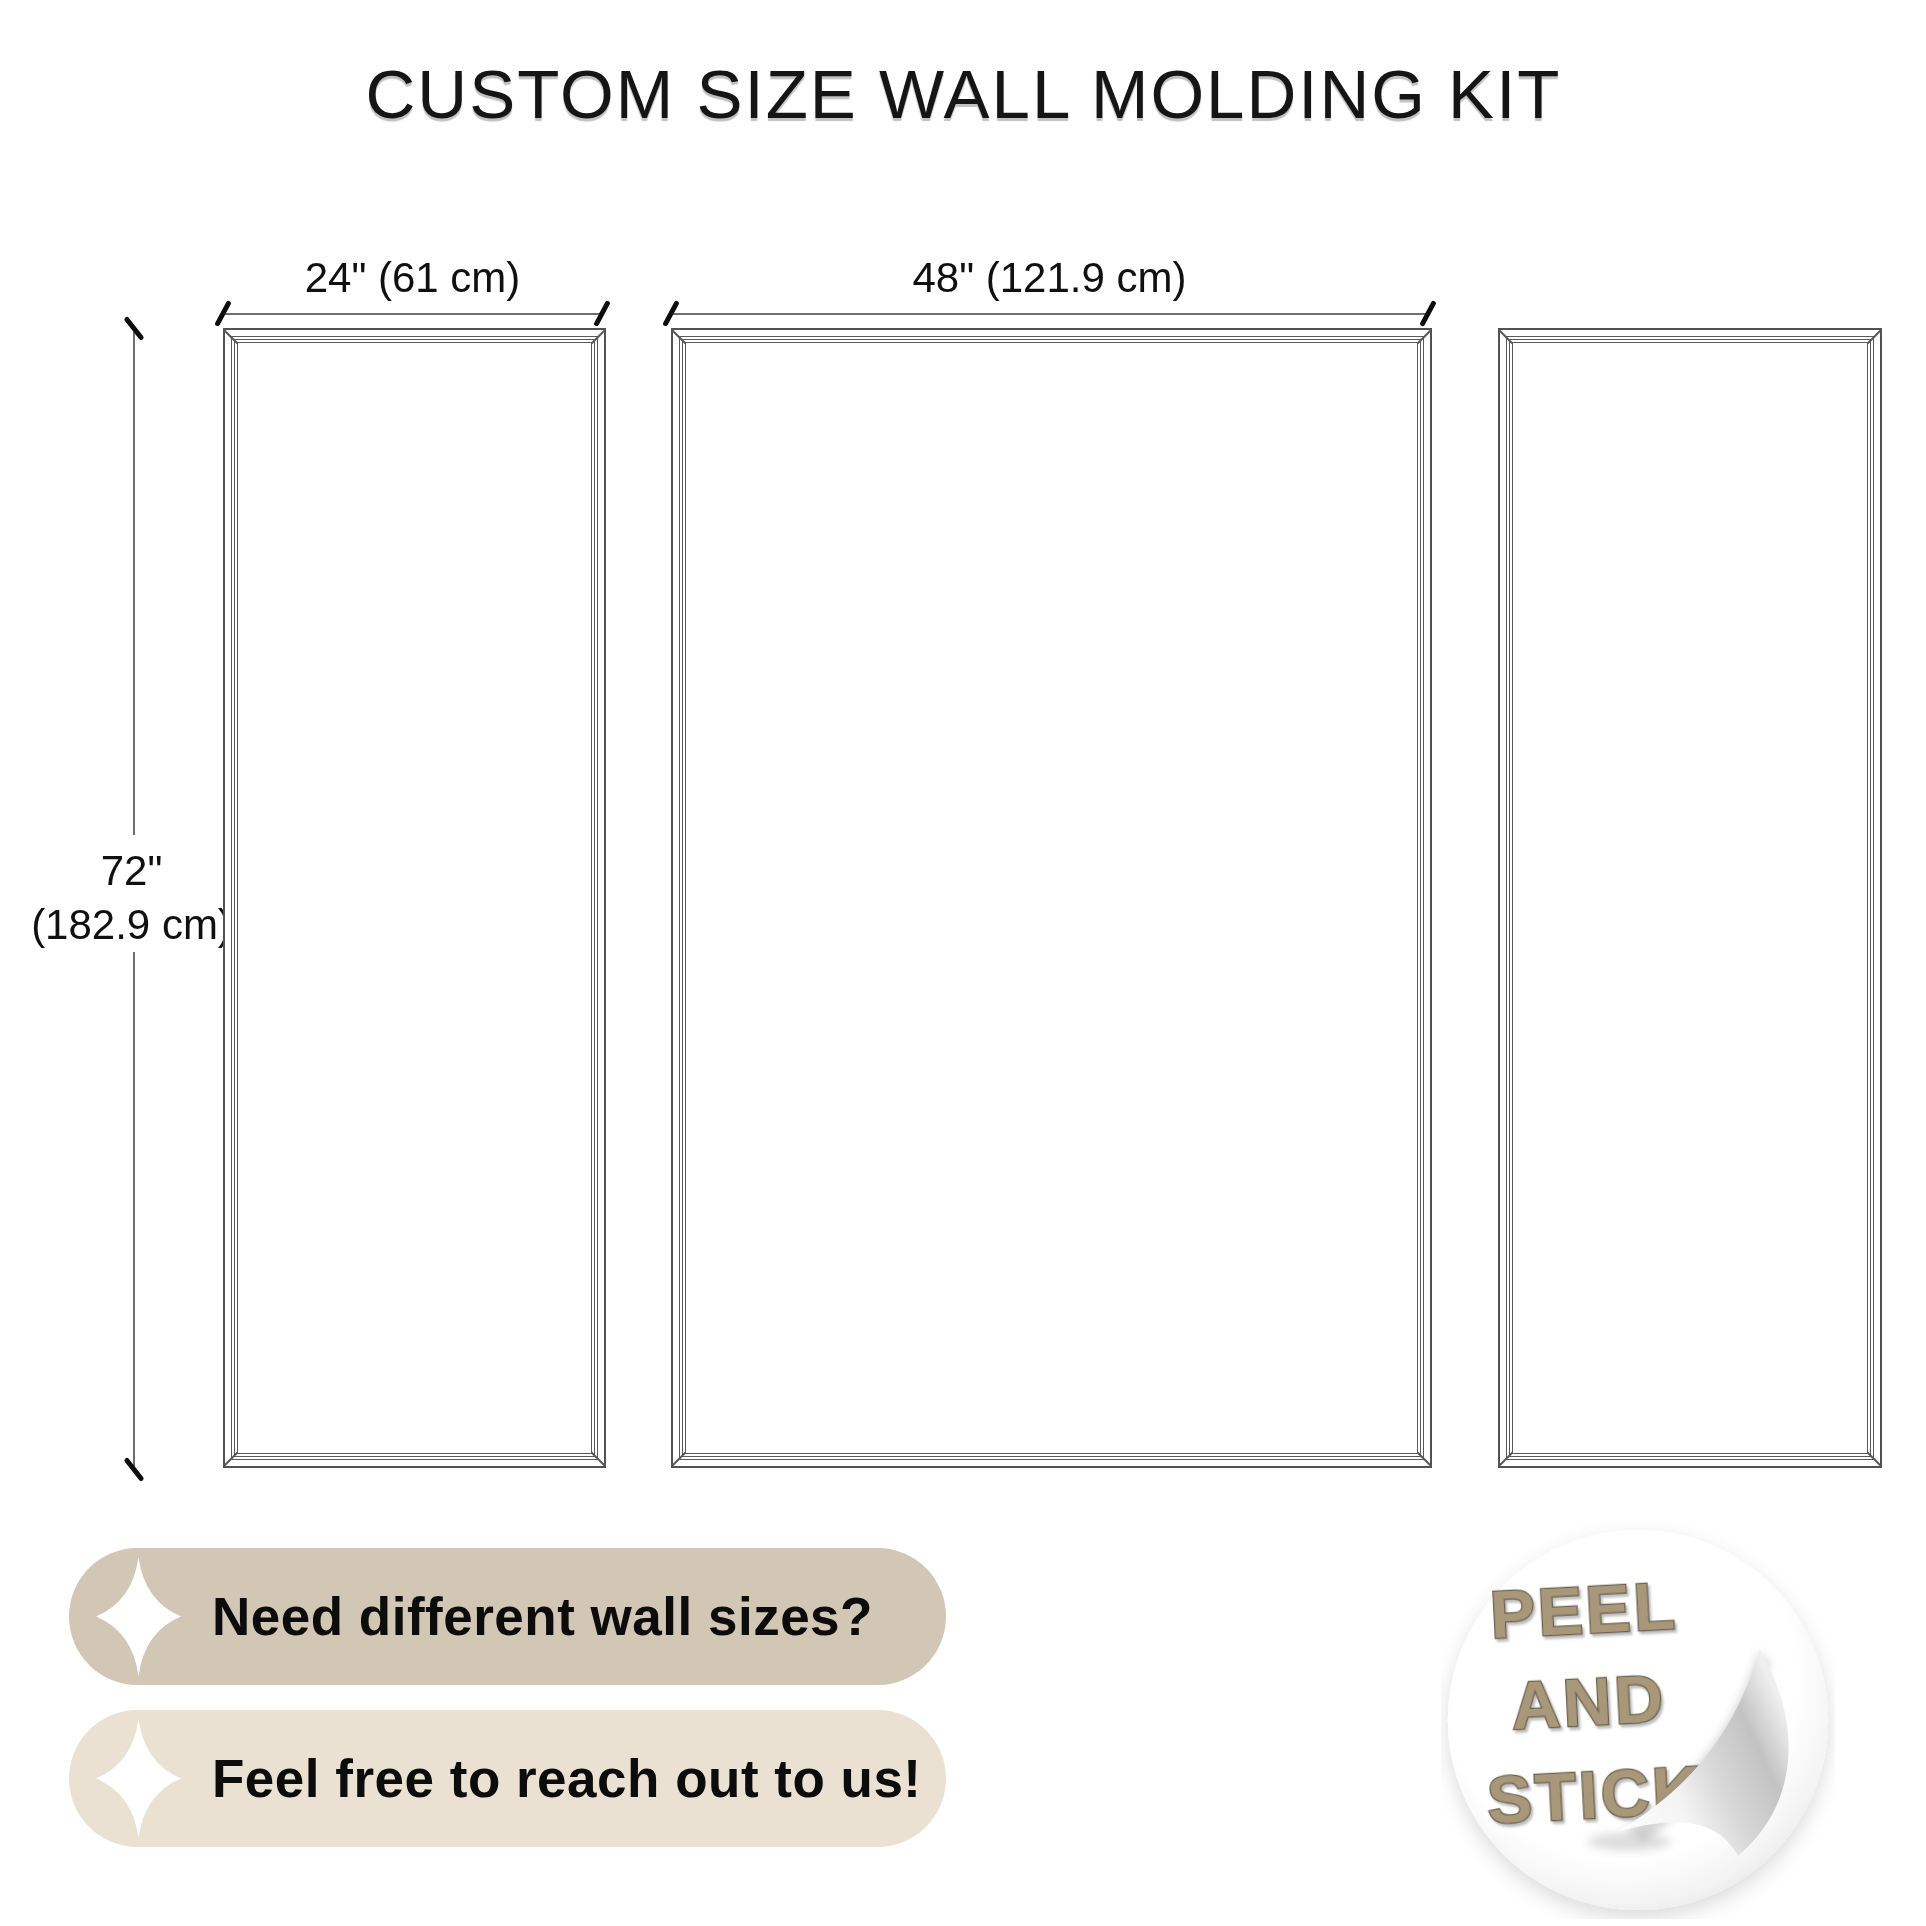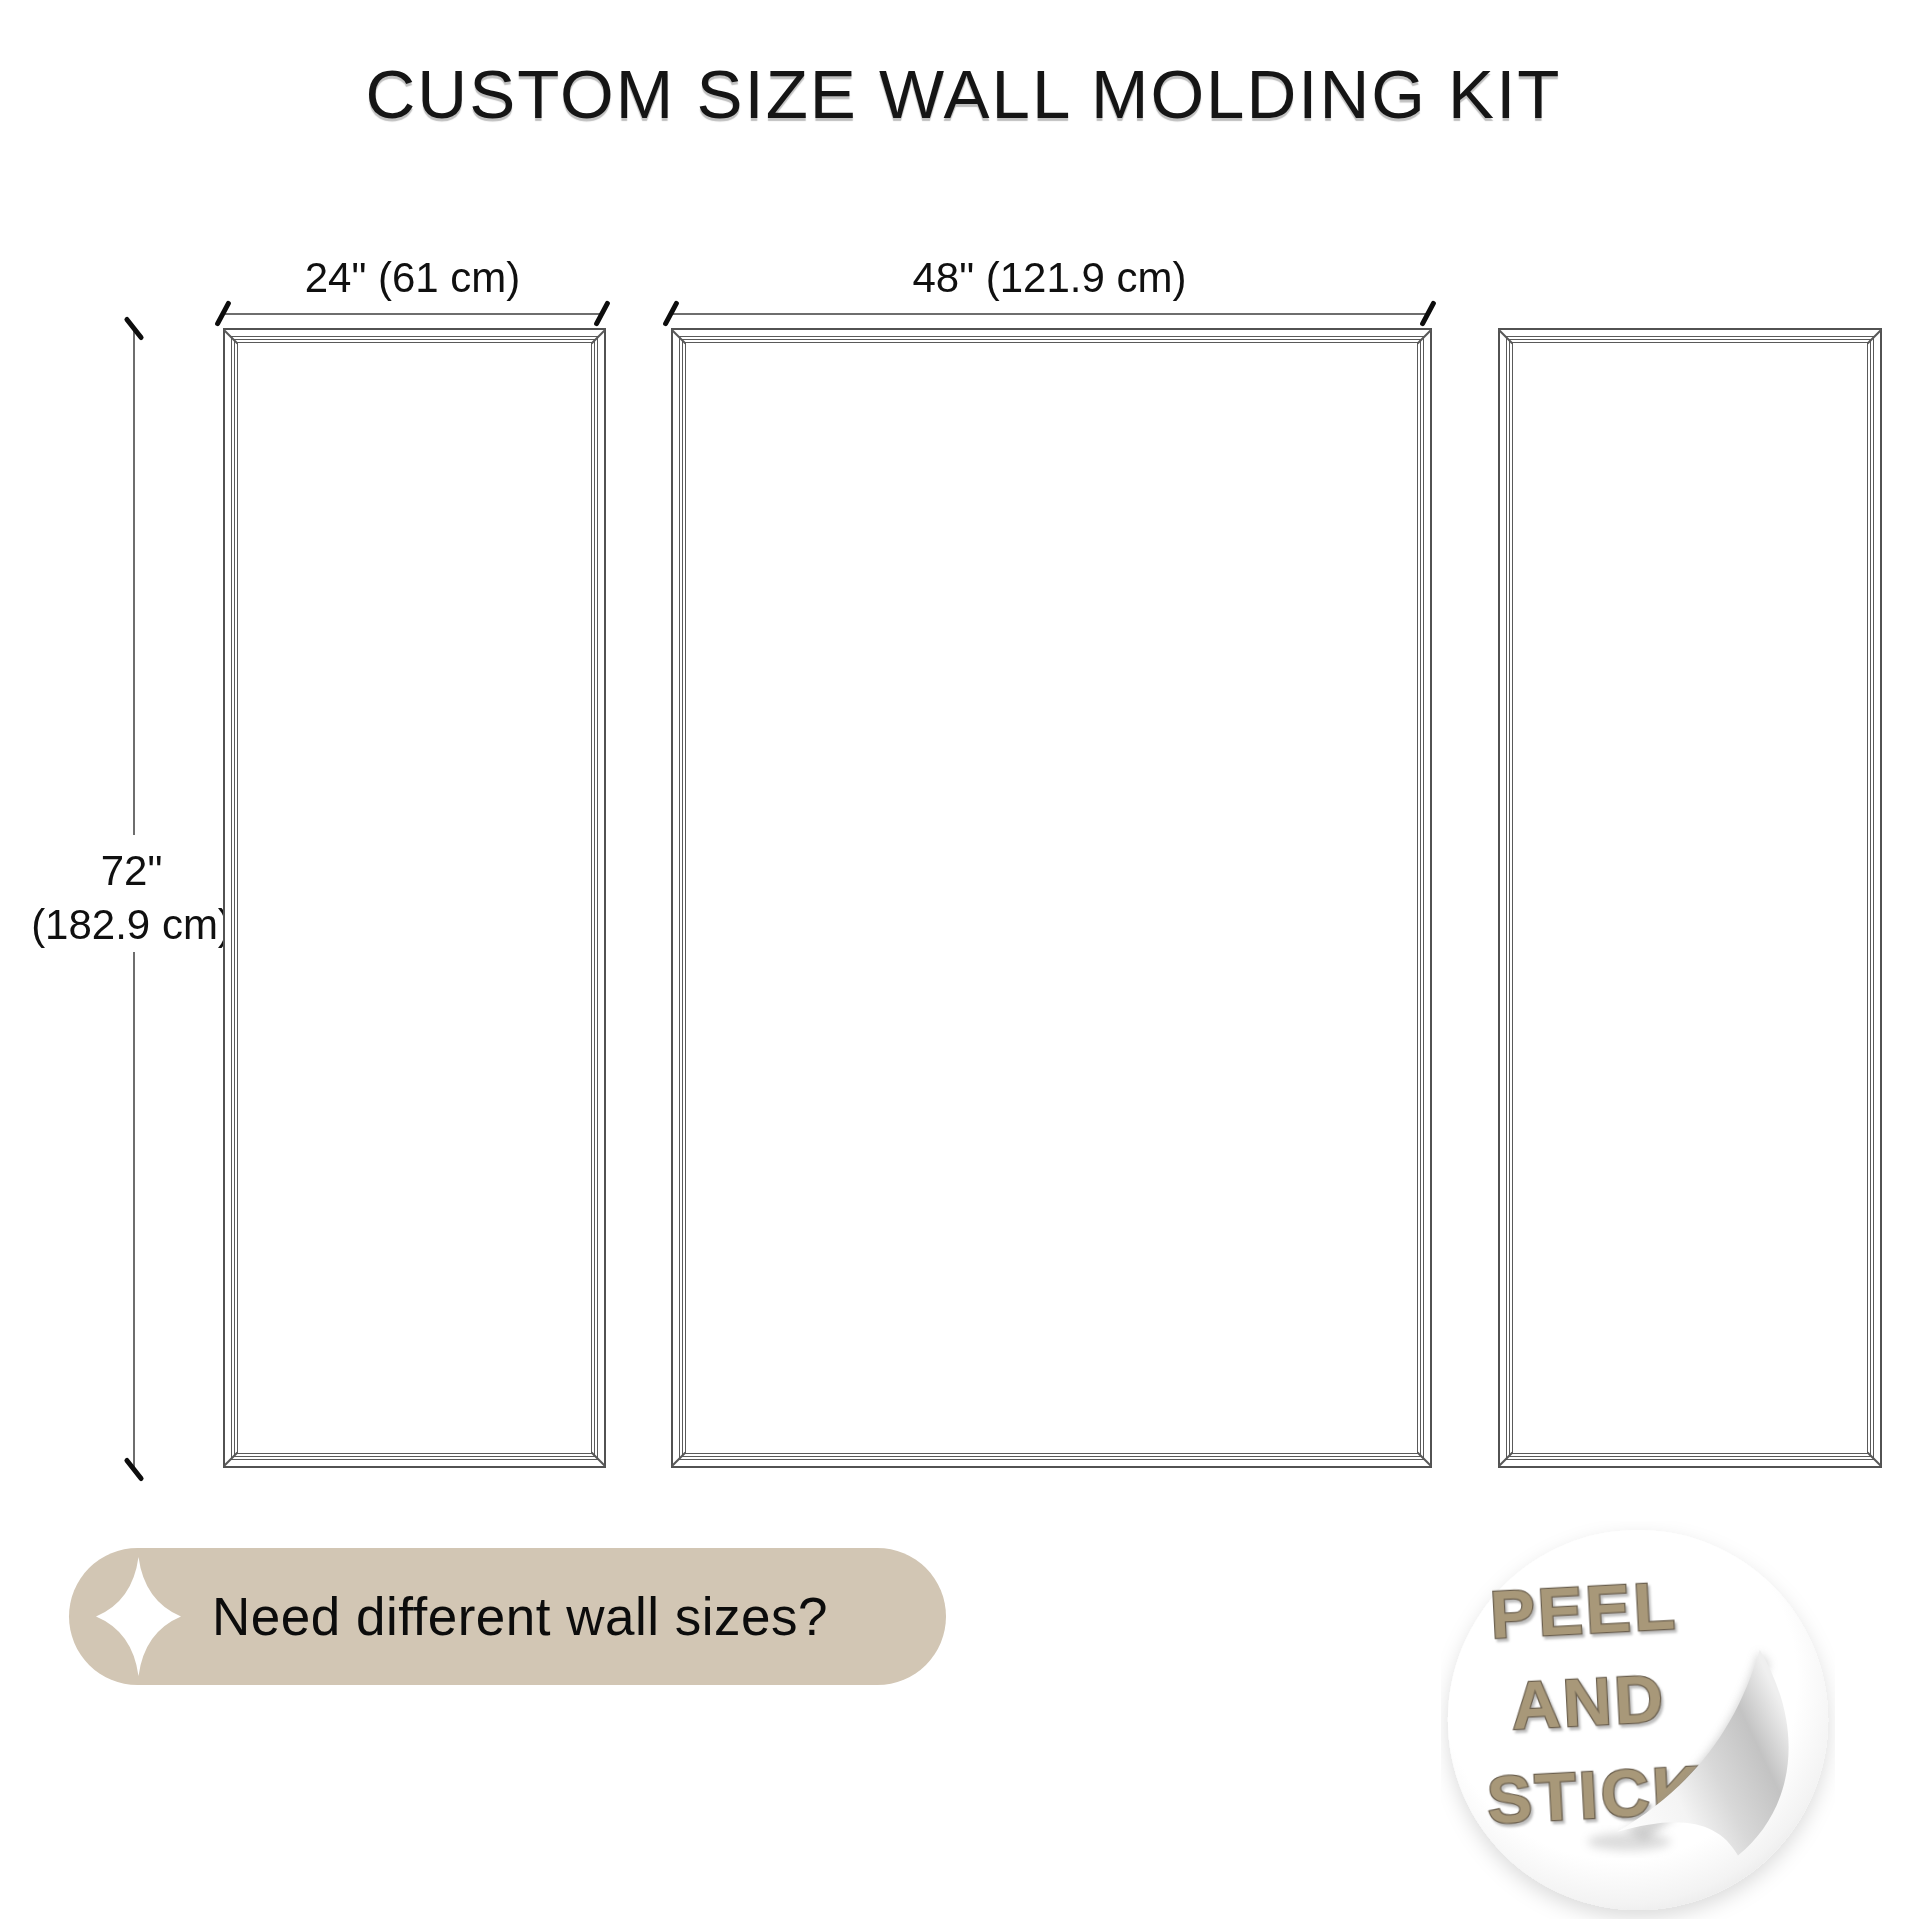--- a/index.html
+++ b/index.html
@@ -48,21 +48,21 @@
   .dim-label span{display:block;}
   
   .note{
     position:absolute;left:69px;width:877px;height:137px;border-radius:69px;
     display:flex;align-items:center;
   }
   .note.n1{top:1548px;background:#d2c6b4;}
   .note.n2{top:1710px;background:#ebe1d3;}
   .sparkle{margin-left:26px;width:87px;height:119px;flex:0 0 auto;}
   .note-text{
-    margin-left:30px;font-size:53px;font-weight:normal;color:#0c0c0c;
+    margin-left:30px;font-size:53px;font-weight:bold;color:#0c0c0c;
     letter-spacing:0.5px;white-space:nowrap;
   }
   
   .sticker{position:absolute;left:1441px;top:1521px;width:394px;height:398px;}
   .sticker svg{width:100%;height:100%;display:block;}
   .sticker text{
     font-family:"Liberation Sans",sans-serif;font-weight:bold;font-size:68px;
     letter-spacing:3px;text-anchor:middle;
     paint-order:stroke;stroke:#6c6150;stroke-width:2.5px;fill:#a89879;
   }
@@ -128,20 +128,26 @@
   </div>
 
 
   <div class="note n1">
     <svg class="sparkle" viewBox="0 0 100 140">
       <path d="M50 0 Q57 52 100 70 Q57 88 50 140 Q43 88 0 70 Q43 52 50 0 Z" fill="#ffffff"></path>
     </svg>
     <span class="note-text">Need different wall sizes?</span>
   </div>
 
+  <div class="note n2">
+    <svg class="sparkle" viewBox="0 0 100 140">
+      <path d="M50 0 Q57 52 100 70 Q57 88 50 140 Q43 88 0 70 Q43 52 50 0 Z" fill="#ffffff"></path>
+    </svg>
+    <span class="note-text">Feel free to reach out to us!</span>
+  </div>
 
   <div class="sticker">
     <svg viewBox="0 0 398 402">
       <defs>
         <radialGradient id="rg" cx="45%" cy="40%" r="65%">
           <stop offset="0%" stop-color="#ffffff"></stop>
           <stop offset="72%" stop-color="#ffffff"></stop>
           <stop offset="90%" stop-color="#f3f3f3"></stop>
           <stop offset="100%" stop-color="#e6e6e6"></stop>
         </radialGradient>

